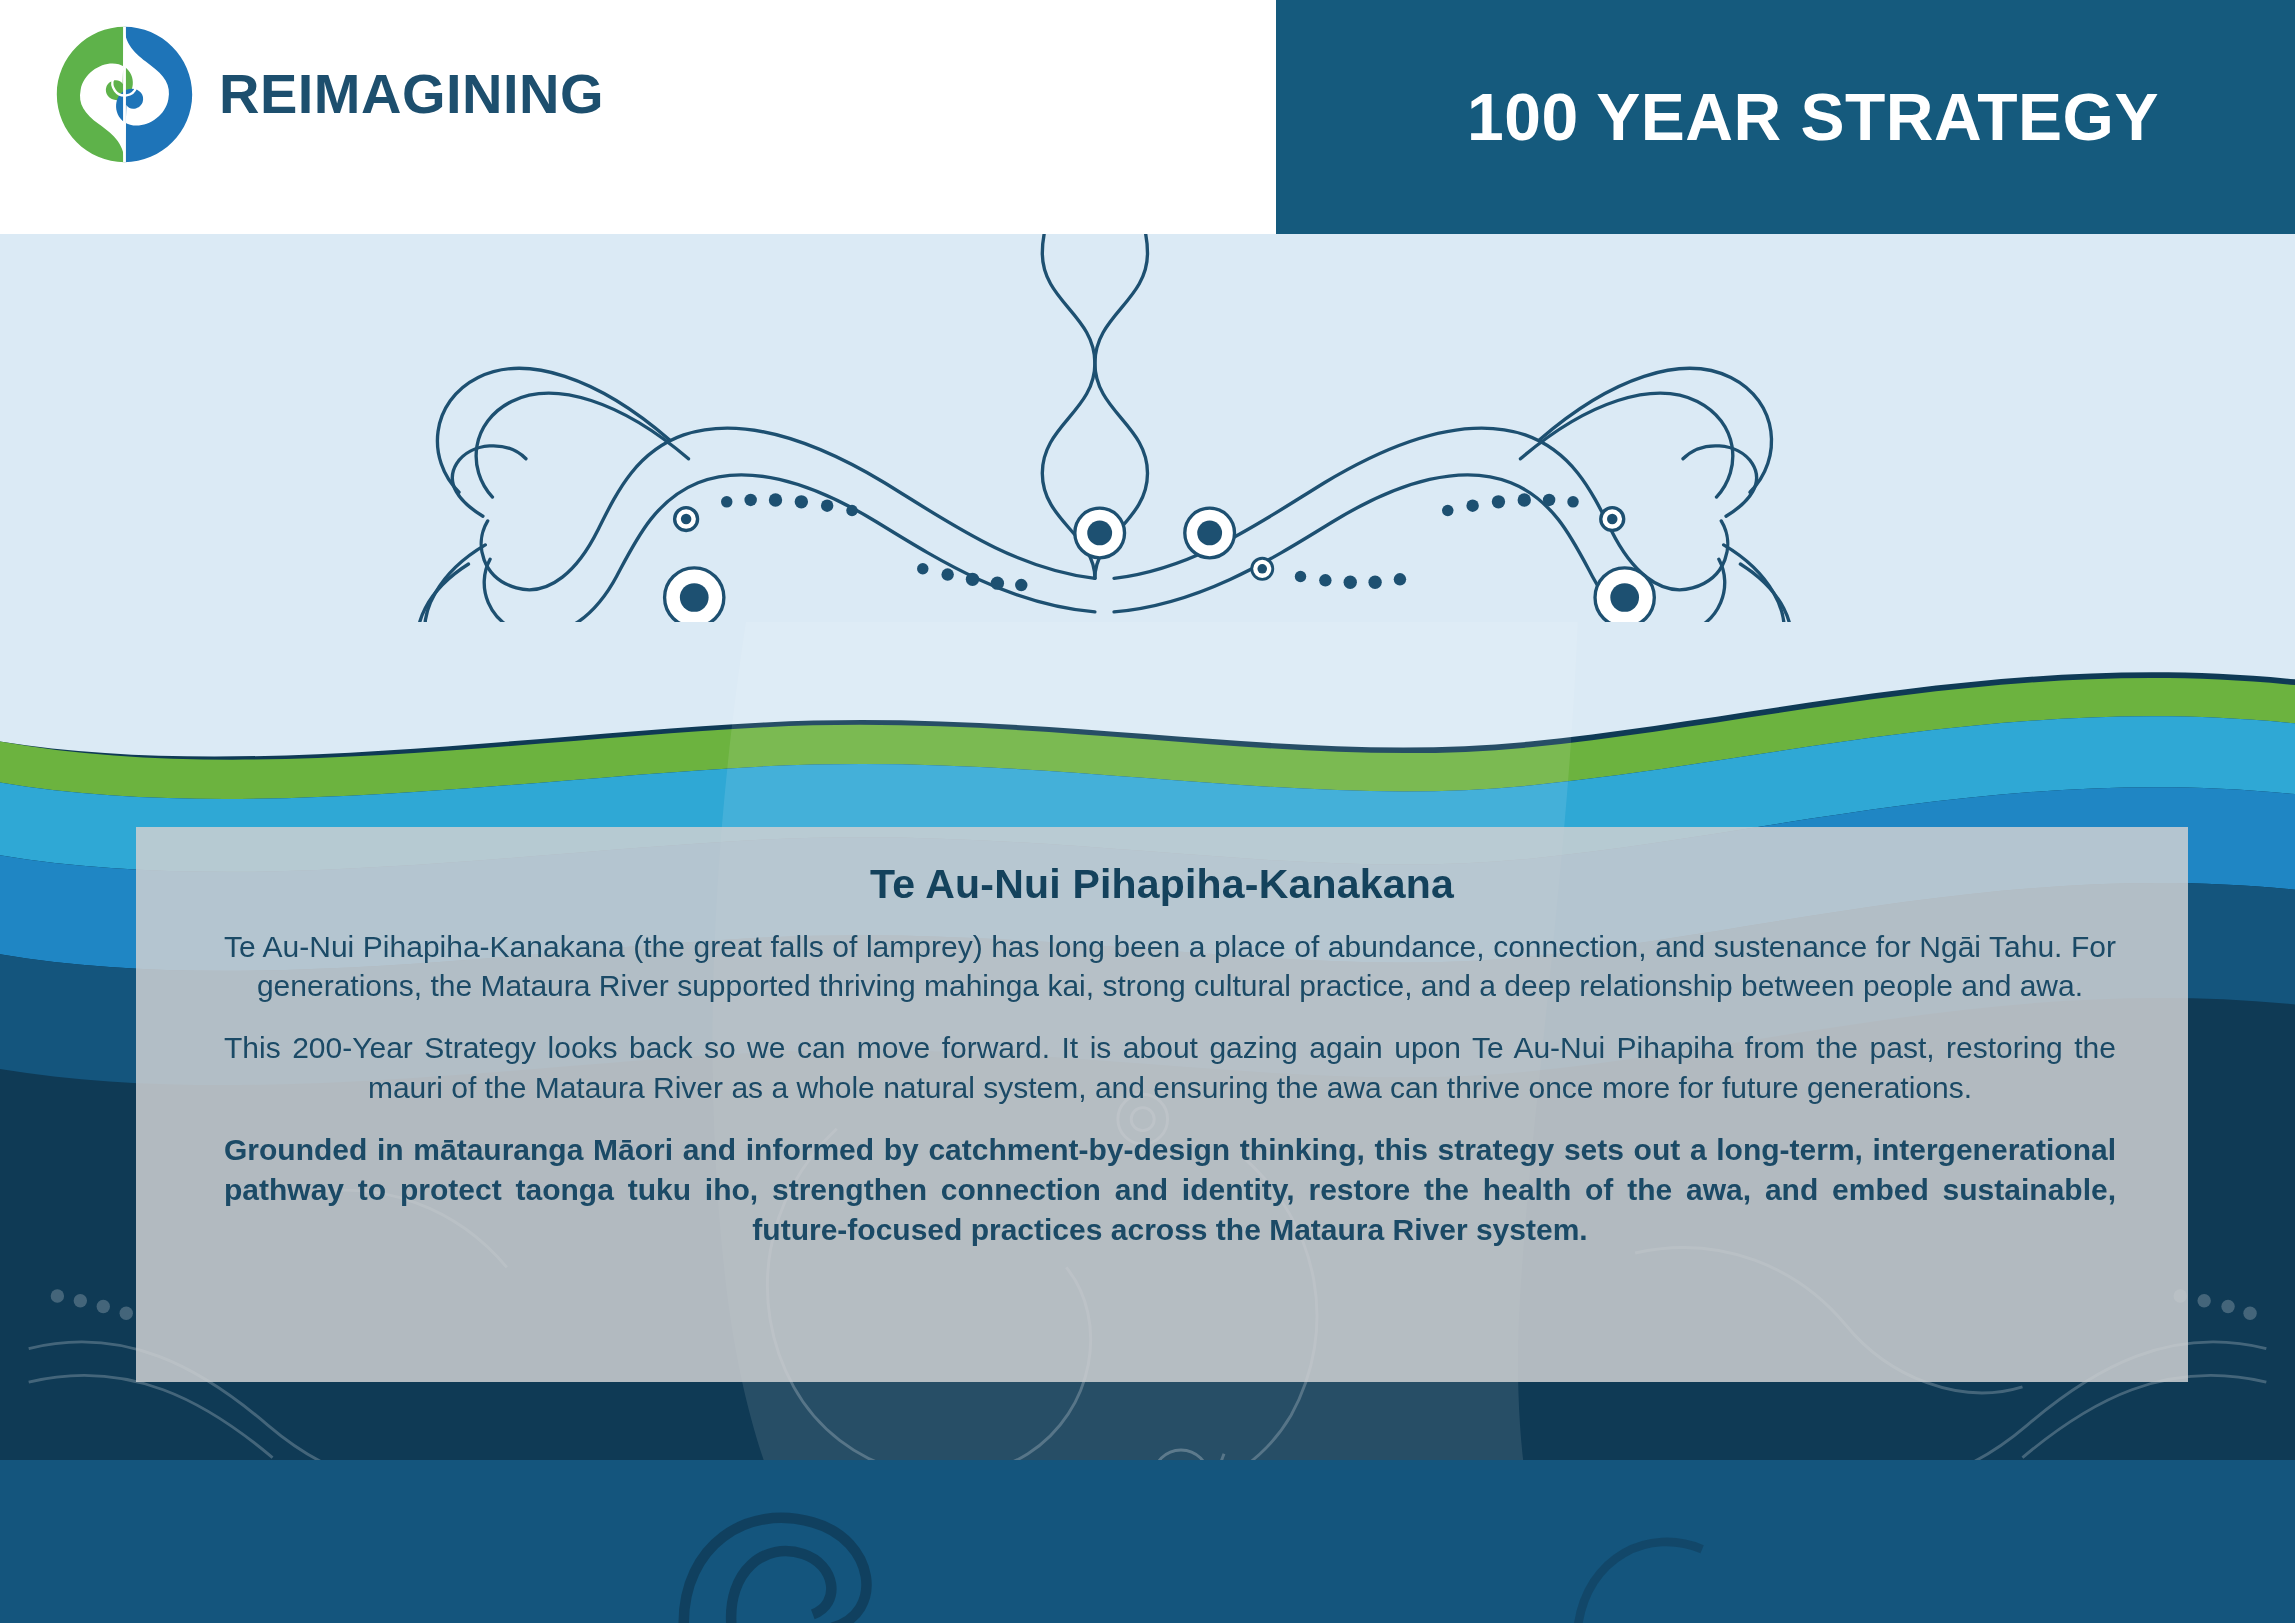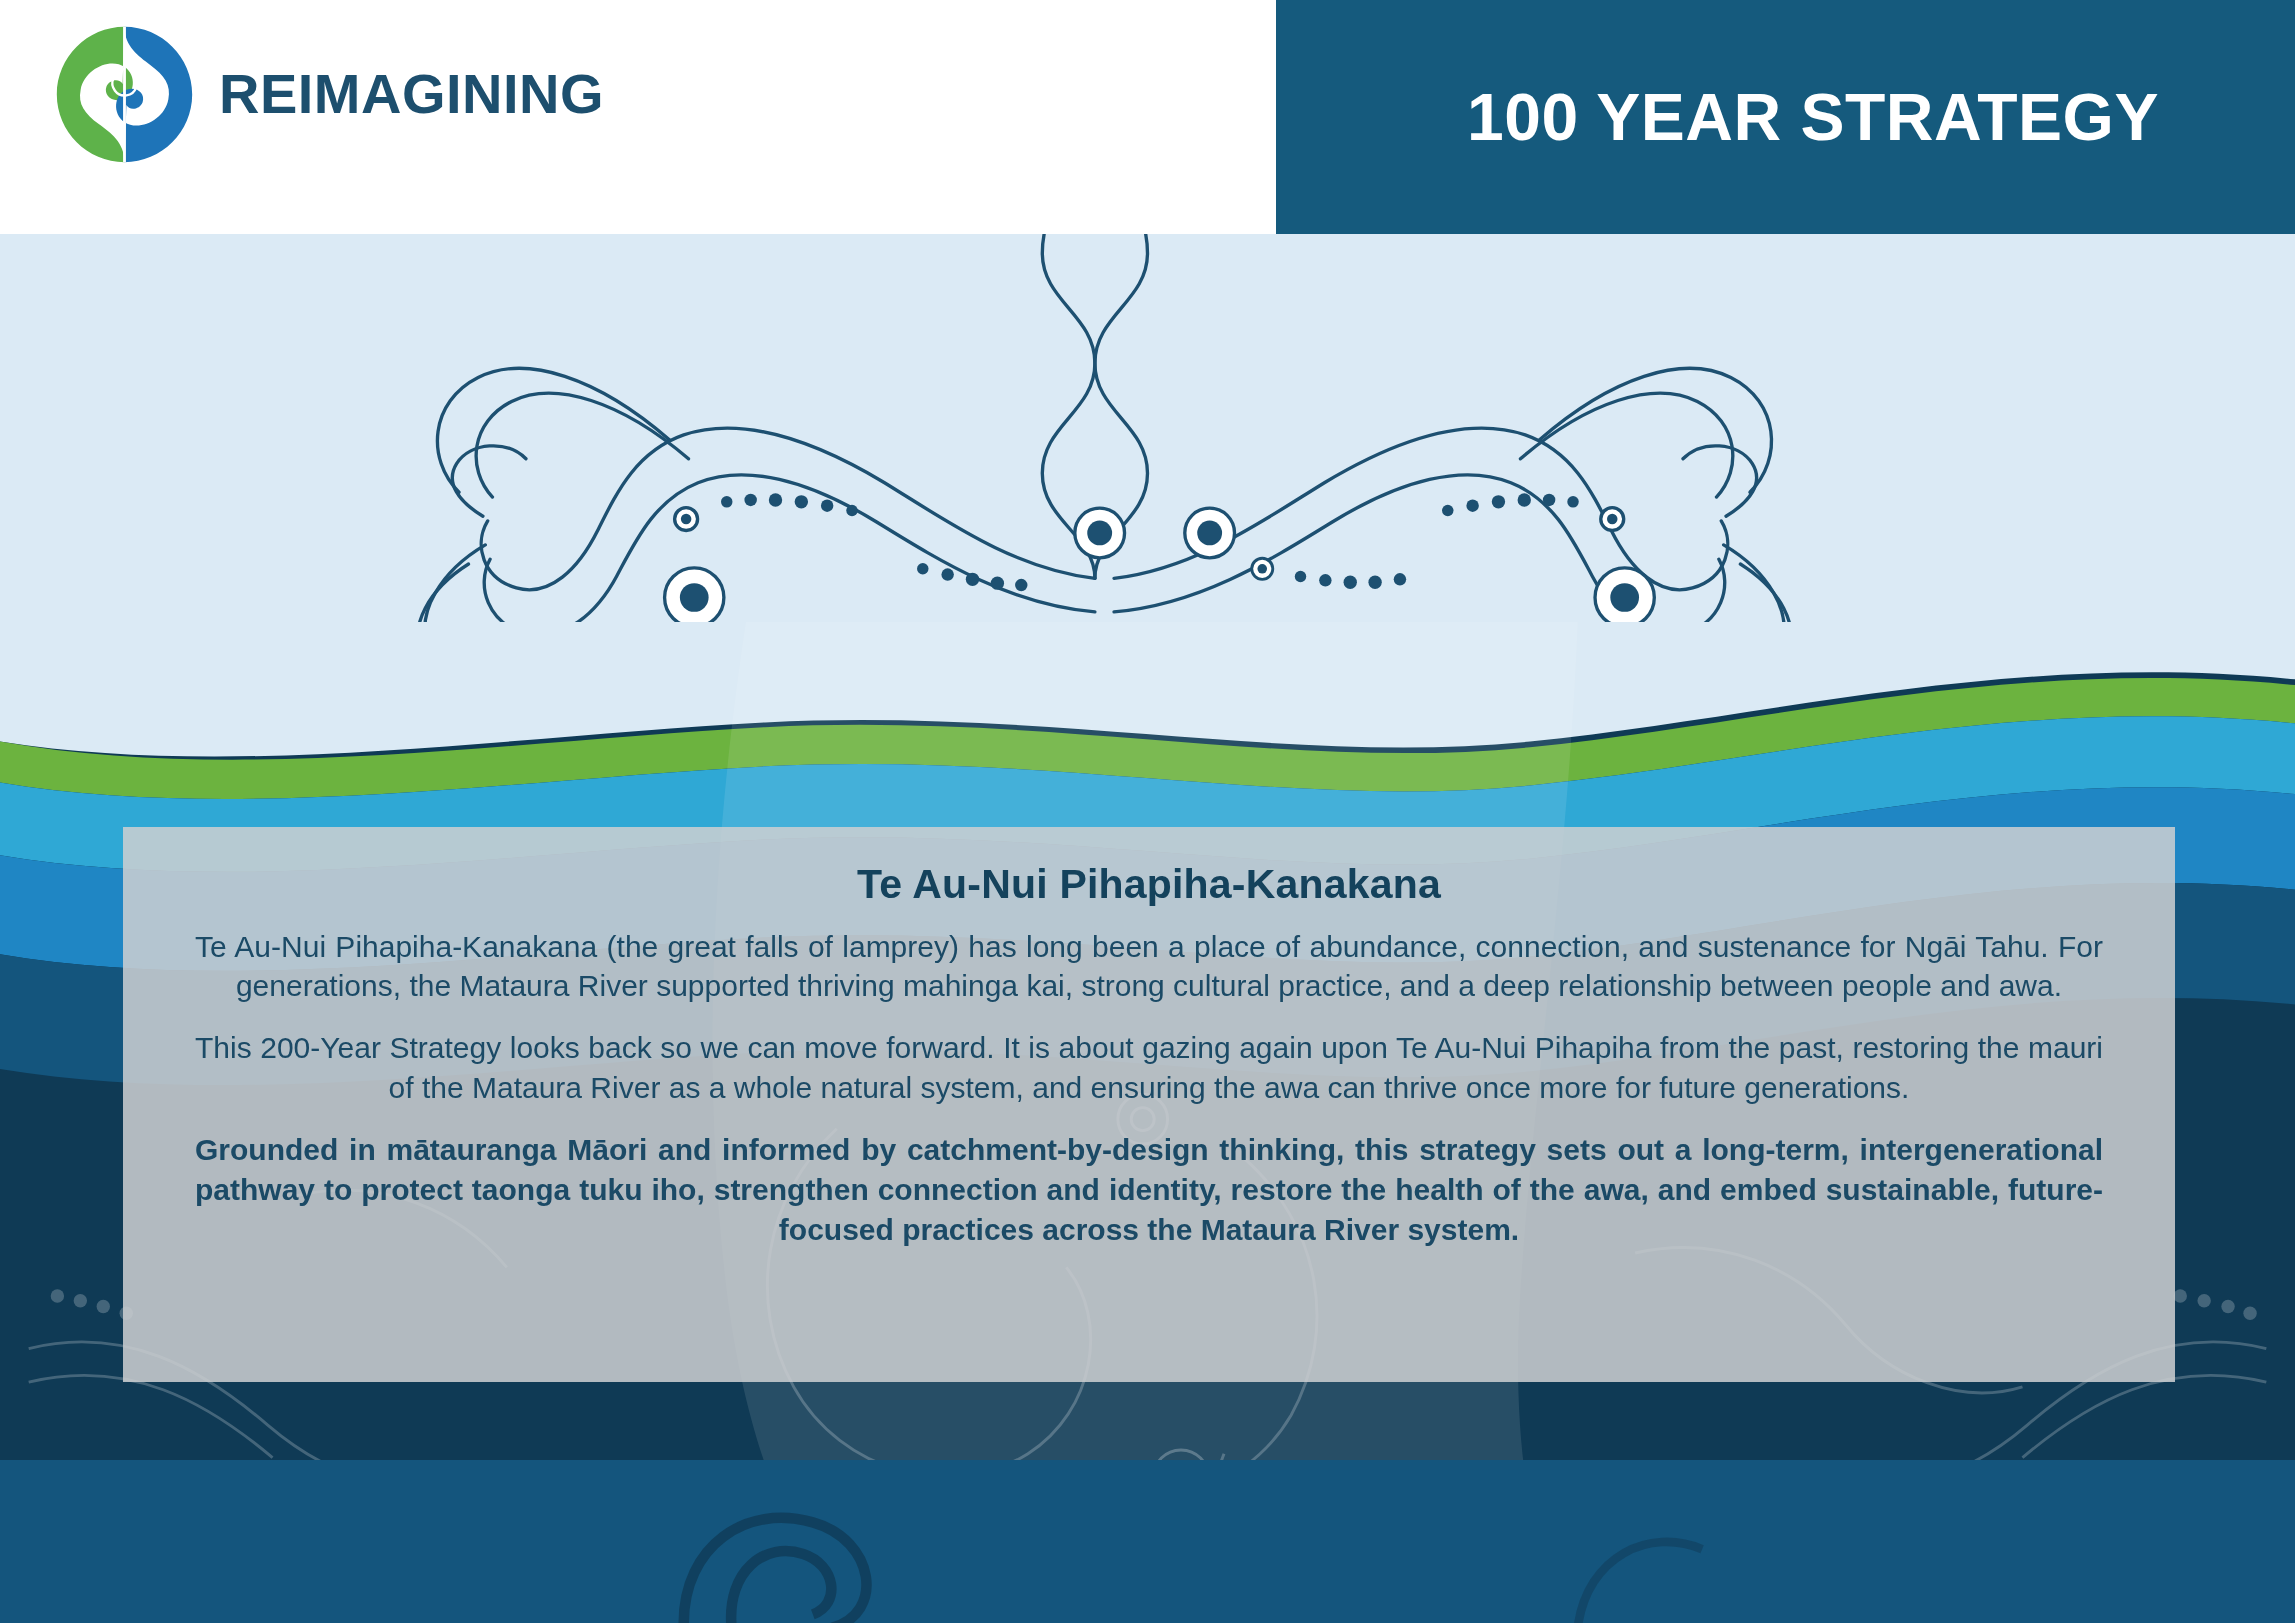--- a/index.html
+++ b/index.html
@@ -105,21 +105,21 @@
     position: absolute;
     left: 0; bottom: 0;
     width: 2295px;
     height: 163px;
     z-index: 6;
   }
 
   
   .panel {
     position: absolute;
-    left: 123px;
+    left: 136px;
     top: 827px;
     width: 2052px;
     height: 555px;
     background: rgba(205, 207, 210, 0.86);
     z-index: 30;
     box-sizing: border-box;
     padding: 25px 72px 0 72px;
   }
   .panel-title {
     text-align: center;
@@ -128,21 +128,21 @@
     font-weight: bold;
     margin: 8.6px 0 19px 0;
     letter-spacing: 0.2px;
   }
   .panel-para {
     color: #1b4a66;
     font-size: 30px;
     line-height: 1.33;
     text-align: justify;
     text-align-last: center;
-    margin: 0 0 22px 0;
+    margin: 0 0 22px 16px;
     hyphens: none;
   }
   .panel-para:last-child { margin-bottom: 0; font-weight: bold; }
 </style>
 </head>
 <body>
 
 <div class="page">
 
   <div class="hero">

